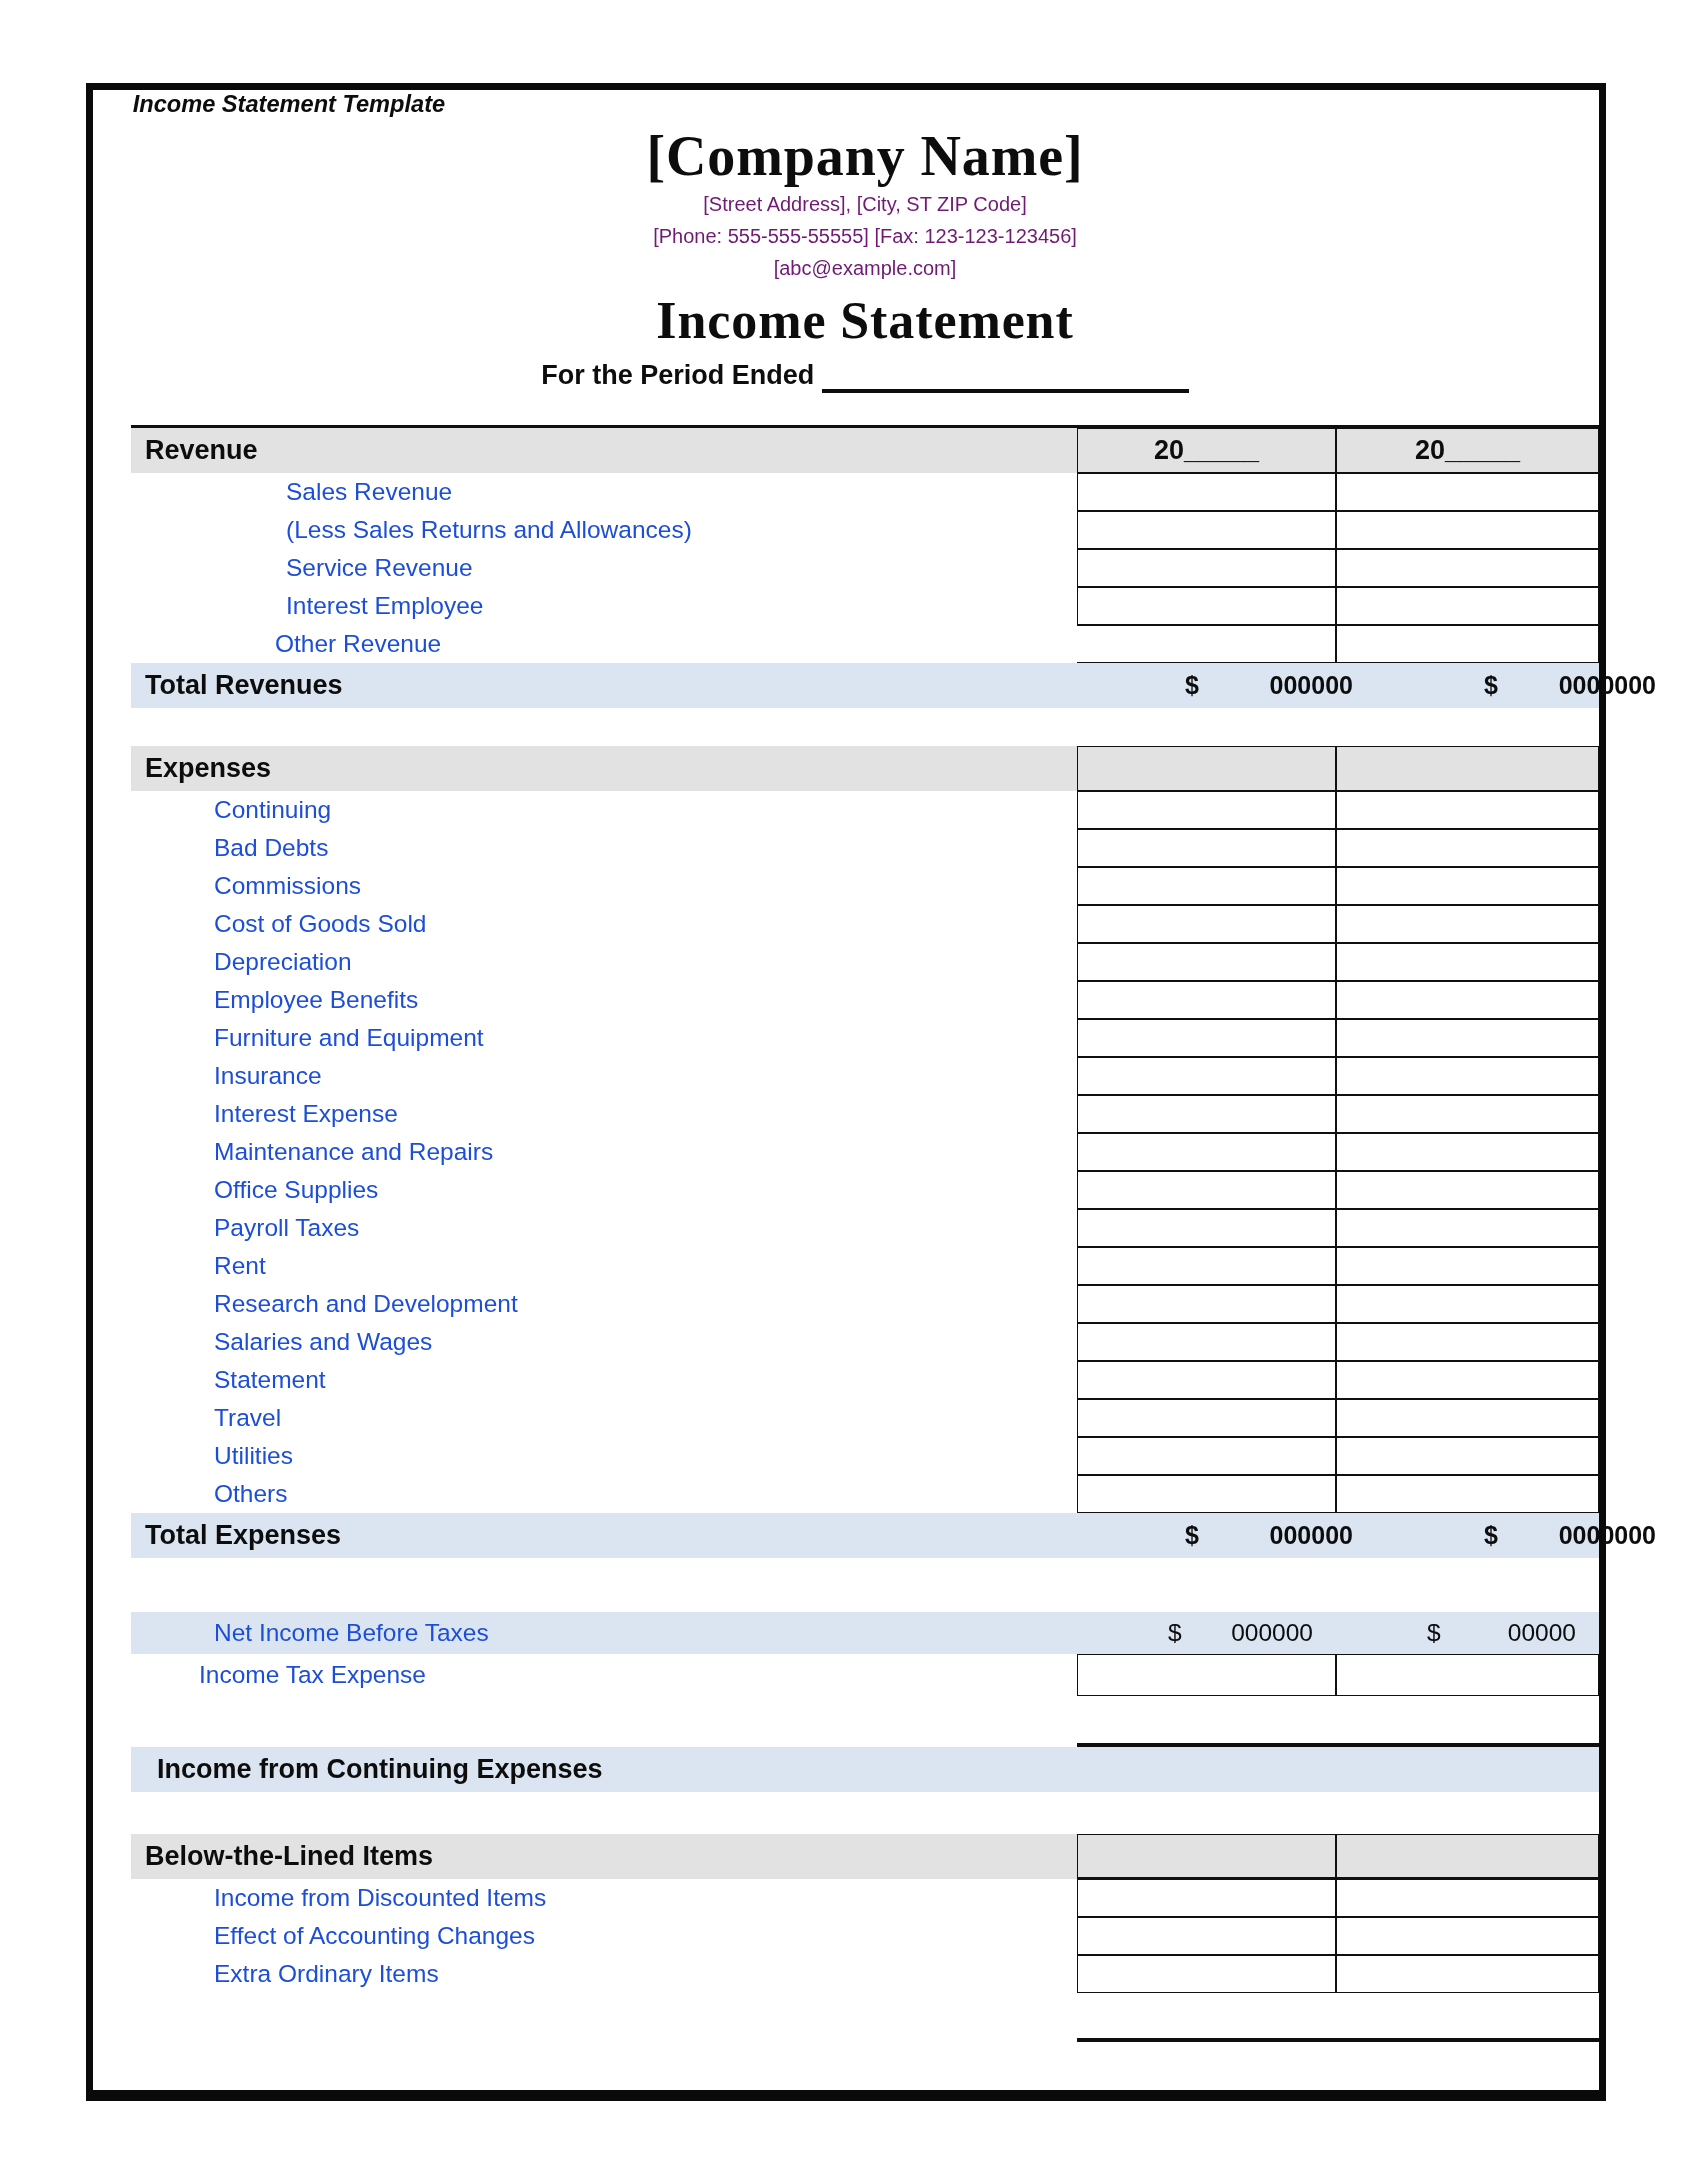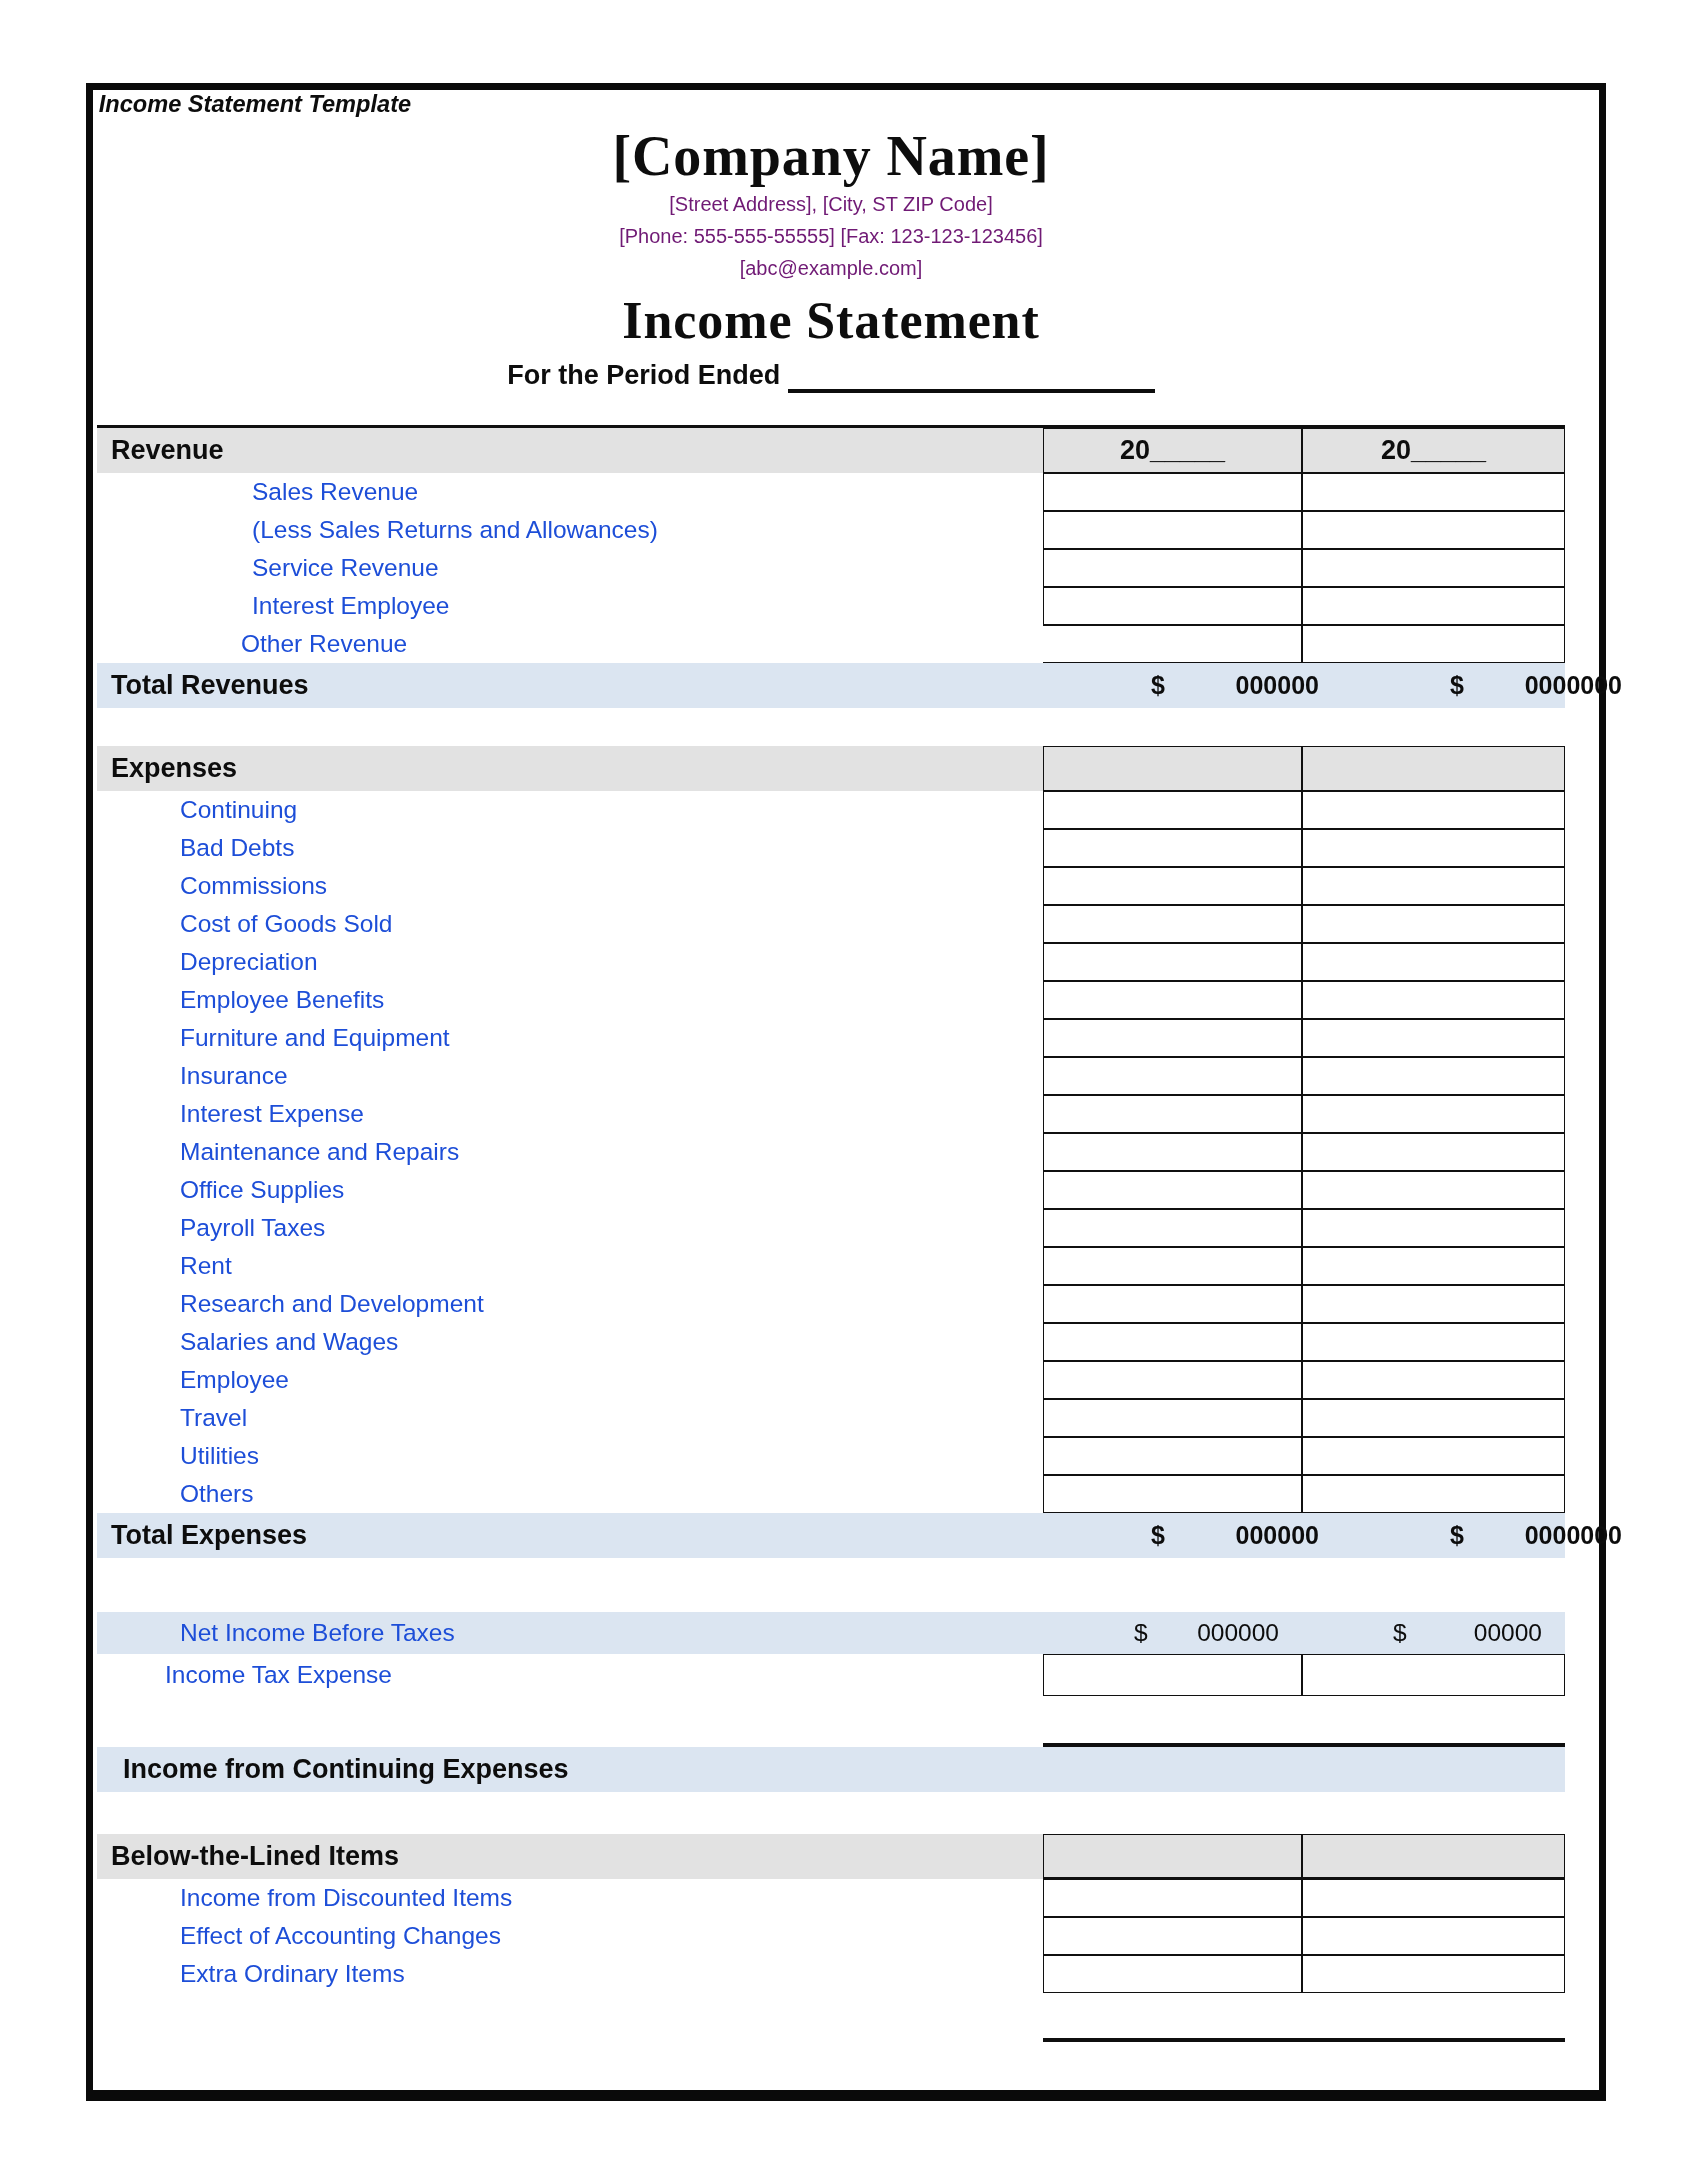--- a/index.html
+++ b/index.html
@@ -1,20 +1,20 @@
 <!DOCTYPE html>
 <html style="font-size:14px"><head>
 <meta charset="utf-8">
 <style>
   html,body{margin:0;padding:0;background:#ffffff;}
   .page{position:relative;width:1687px;height:2184px;background:#ffffff;
         font-family:"Liberation Sans",sans-serif;color:#0d0d0d;overflow:hidden;}
   .frame{position:absolute;left:86px;top:83px;width:1520px;height:2018px;
          box-sizing:border-box;border:7.9px solid #0a0a0a;border-bottom-width:11.4px;background:#fff;}
-  .content{position:relative;margin-left:4px;width:1468px;}
+  .content{position:relative;margin-left:38px;width:1468px;}
 
   
   .tpl-label{font-style:italic;font-weight:700;font-size:23.6px;height:28px;line-height:28px;margin-left:1.7px;}
   .company{margin-top:5.2px;height:66px;line-height:66px;text-align:center;
            font-family:"Liberation Serif",serif;font-weight:700;font-size:56px;letter-spacing:0.9px;}
   .addr{height:32px;line-height:30px;text-align:center;font-size:20px;color:#701a75;}
   .addr.last{height:31px;}
   .doc-title{margin-top:5.2px;height:65px;line-height:63px;text-align:center;
              font-family:"Liberation Serif",serif;font-weight:700;font-size:52px;letter-spacing:0.9px;}
   .period{margin-top:3.5px;height:40px;line-height:35px;text-align:center;font-weight:700;font-size:27px;}
@@ -200,21 +200,21 @@
         <div class="lbl ind-exp">Research and Development</div>
         <div class="cell"></div>
         <div class="cell"></div>
       </div>
       <div class="row data">
         <div class="lbl ind-exp">Salaries and Wages</div>
         <div class="cell"></div>
         <div class="cell"></div>
       </div>
       <div class="row data">
-        <div class="lbl ind-exp">Employee</div>
+        <div class="lbl ind-exp">Statement</div>
         <div class="cell"></div>
         <div class="cell"></div>
       </div>
       <div class="row data">
         <div class="lbl ind-exp">Travel</div>
         <div class="cell"></div>
         <div class="cell"></div>
       </div>
       <div class="row data">
         <div class="lbl ind-exp">Utilities</div>

